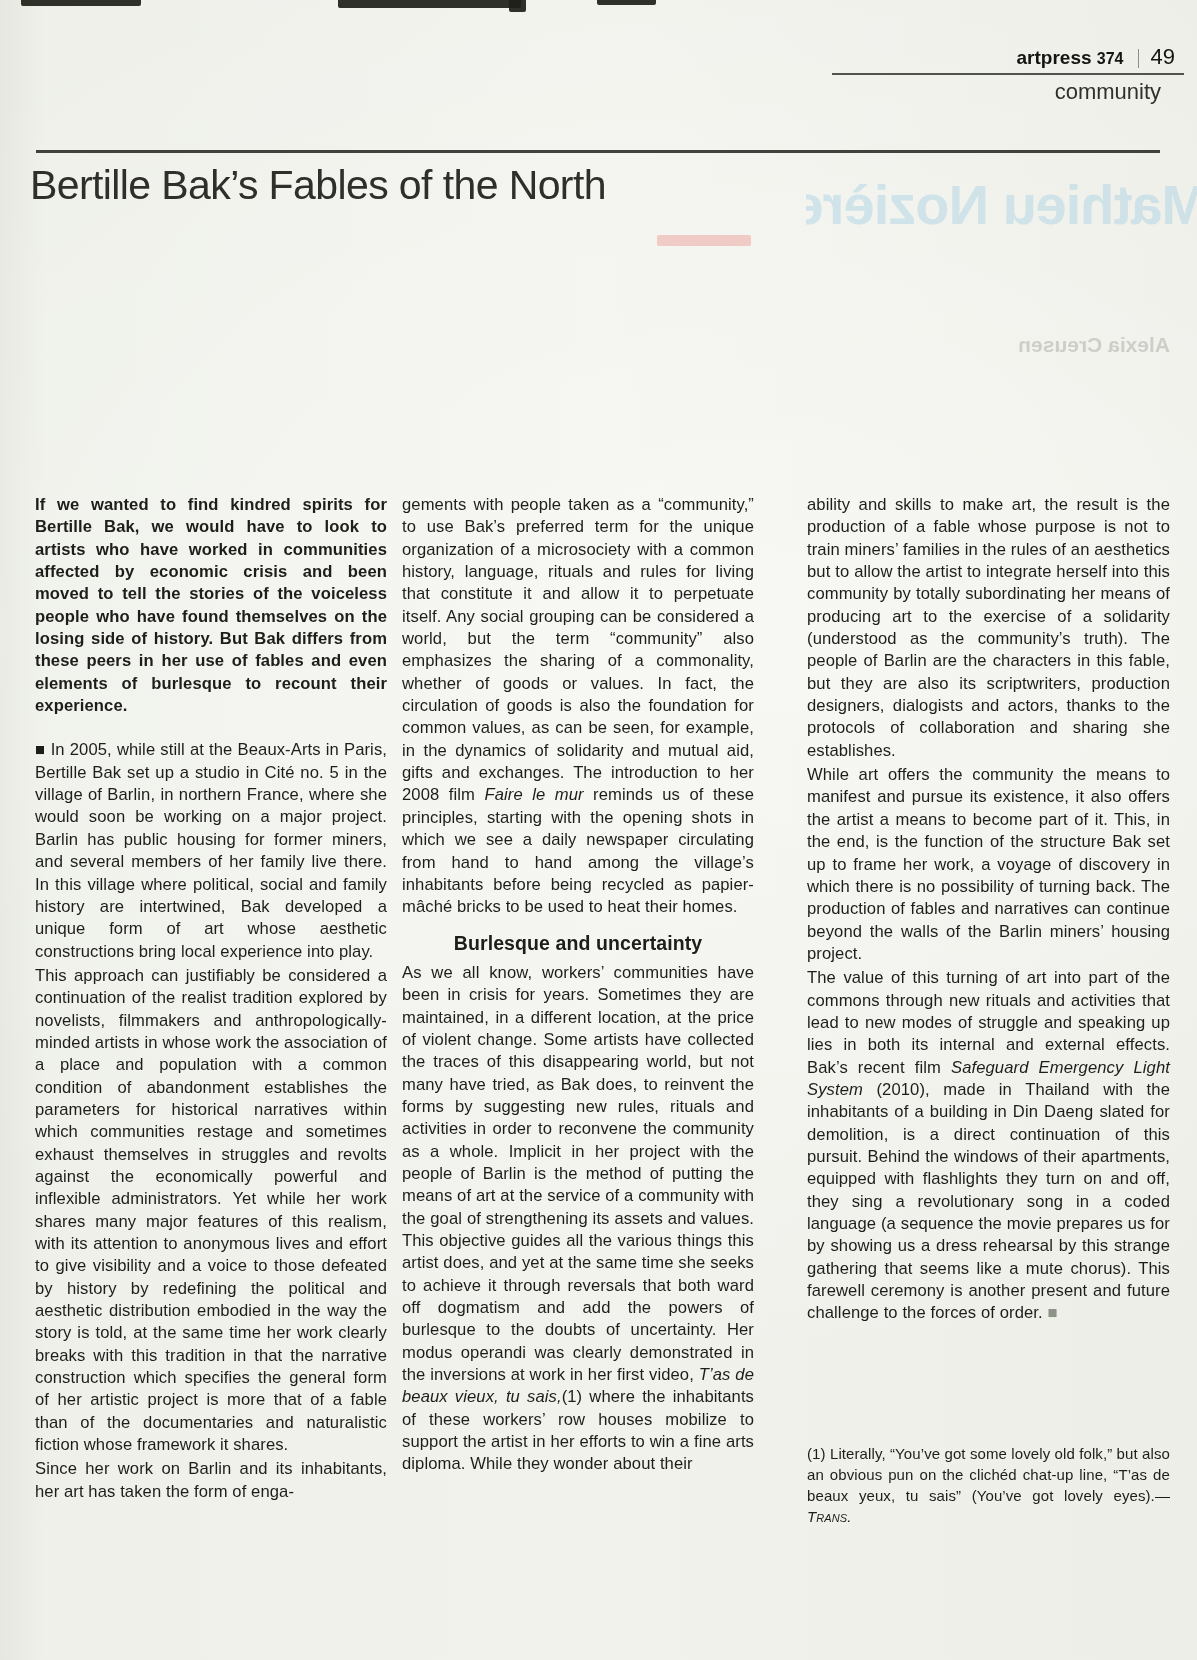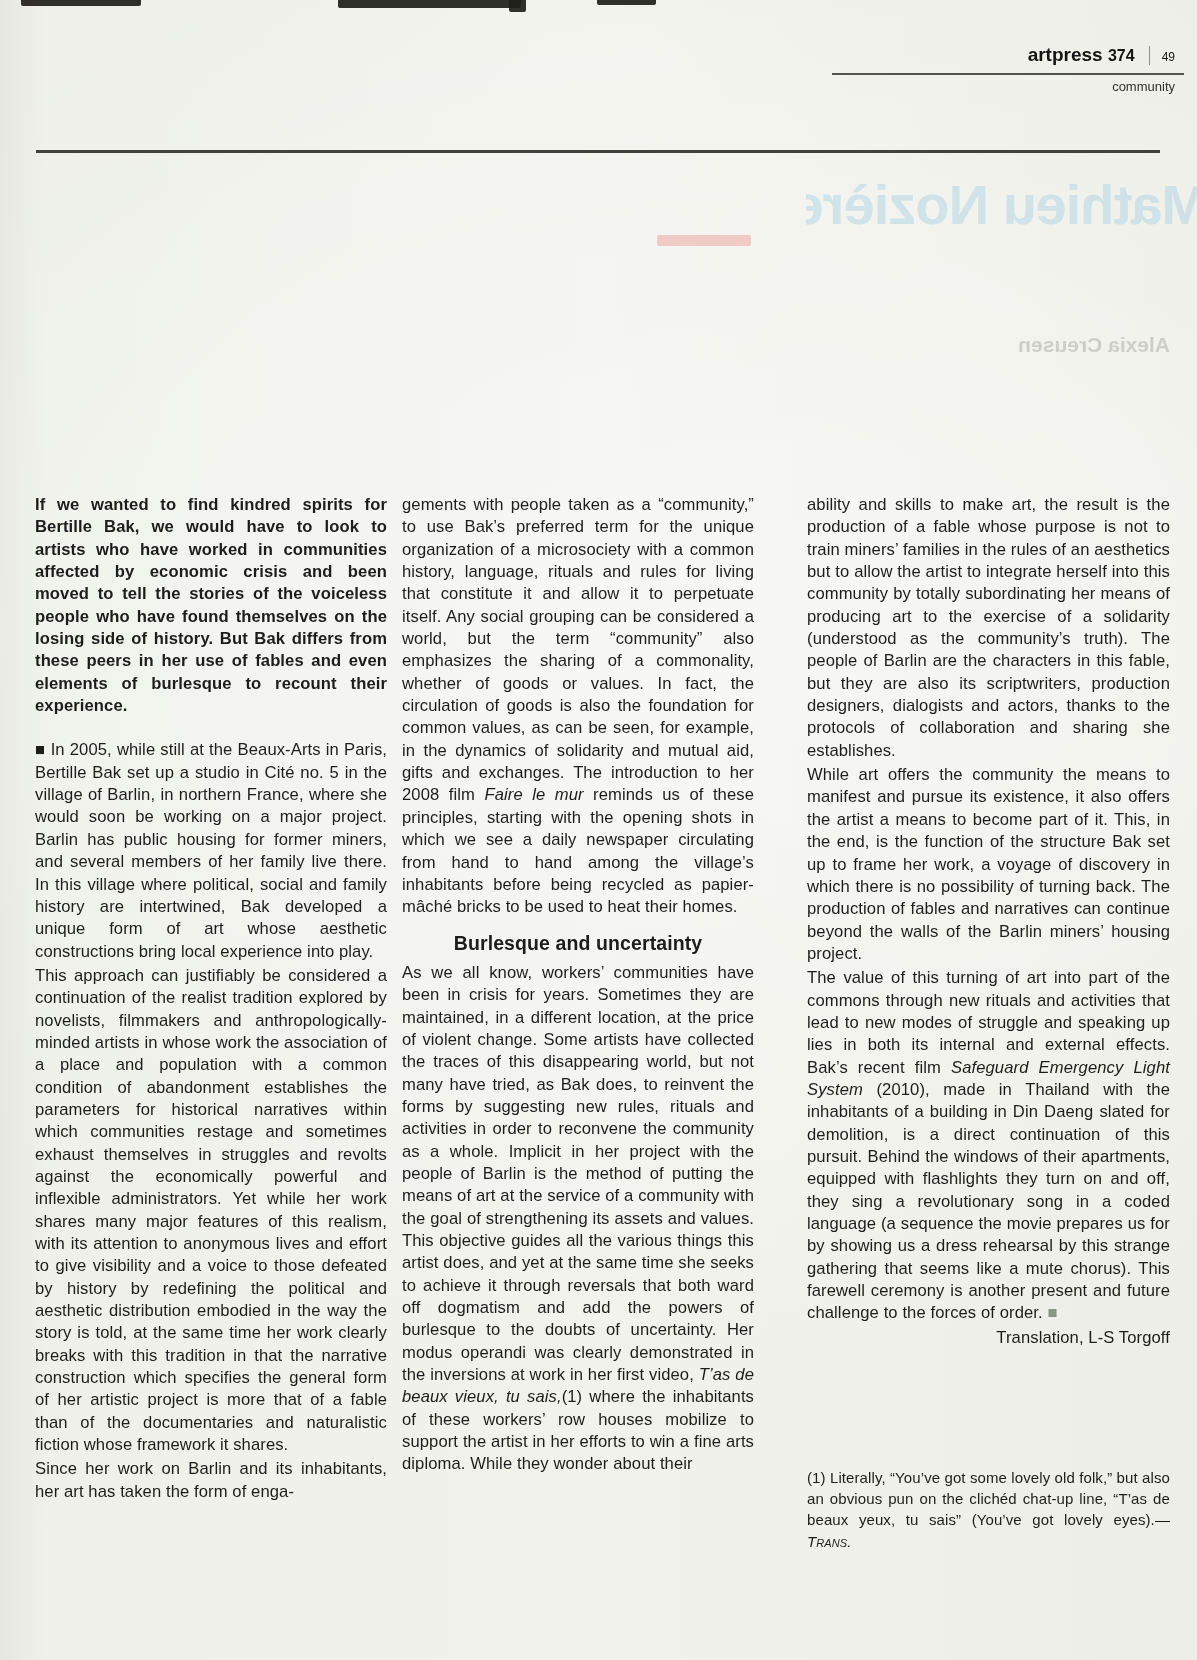--- a/index.html
+++ b/index.html
@@ -18,23 +18,23 @@
   .scanmark { position:absolute; top:0; background:#201f19; opacity:.92; border-radius:0 0 2px 2px; }
   #mk1 { left:21px;  width:120px; height:6px; }
   #mk2 { left:338px; width:183px; height:8px; }
   #mk3 { left:509px; width:17px;  height:12px; }
   #mk4 { left:597px; width:59px;  height:5px; }
 
   
   .mast-text { position:absolute; top:44px; right:22px; font-size:19px; font-weight:bold; color:#141412; white-space:nowrap; }
   .mast-issue { font-size:16px; }
   .mast-sep { display:inline-block; width:1px; height:19px; background:#8f8f89; margin:0 12px 0 14px; vertical-align:-4px; }
-  .mast-page { font-weight:normal; font-size:12px; }
+  .mast-page { font-weight:normal; font-size:22px; }
   .mast-rule { position:absolute; top:73px; left:832px; right:13px; height:2px; background:#53534d; }
-  .mast-section { position:absolute; top:79px; right:22px; font-size:13px; color:#30302c; }
+  .mast-section { position:absolute; top:79px; right:36px; font-size:22px; color:#30302c; }
 
   
   .title-rule { position:absolute; top:150px; left:36px; right:37px; height:3px; background:#42423c; }
   .article-title { position:absolute; top:162px; left:30px; margin:0; font-size:41px; font-weight:400; letter-spacing:-0.6px; color:#2e2e2a; }
 
   
   .ghost { position:absolute; transform:scaleX(-1); white-space:nowrap; pointer-events:none; }
   .ghost-title { top:172px; left:806px; width:402px; overflow:hidden; font-size:56px; font-weight:bold; color:rgba(125,192,221,0.30); letter-spacing:-1px; }
   .ghost-byline { top:333px; left:938px; width:232px; font-size:21px; font-weight:bold; color:rgba(148,148,142,0.38); filter:blur(0.6px); }
   .ghost-red { position:absolute; top:235px; left:657px; width:94px; height:11px; background:rgba(233,118,108,0.33); border-radius:2px; }
@@ -68,38 +68,38 @@
 
   <header>
     <div class="mast-text">
       <span>artpress</span>&nbsp;<span class="mast-issue">374</span><span class="mast-sep"></span><span class="mast-page">49</span>
     </div>
     <div class="mast-rule"></div>
     <div class="mast-section">community</div>
   </header>
 
   <div class="title-rule"></div>
+  <h1 class="article-title">Bertille Bak’s Fables of the North</h1>
 
   <main>
 
     <section class="body-col" id="col1">
       <p class="lead">If we wanted to find kindred spirits for Bertille Bak, we would have to look to artists who have worked in communities affected by economic crisis and been moved to tell the stories of the voiceless people who have found themselves on the losing side of history. But Bak differs from these peers in her use of fables and even elements of burlesque to recount their experience.</p>
       <p>■ In 2005, while still at the Beaux-Arts in Paris, Bertille Bak set up a studio in Cité no. 5 in the village of Barlin, in northern France, where she would soon be working on a major project. Barlin has public housing for former miners, and several members of her family live there. In this village where political, social and family history are intertwined, Bak developed a unique form of art whose aesthetic constructions bring local experience into play.</p>
       <p>This approach can justifiably be considered a continuation of the realist tradition explored by novelists, filmmakers and anthropologically-minded artists in whose work the association of a place and population with a common condition of abandonment establishes the parameters for historical narratives within which communities restage and sometimes exhaust themselves in struggles and revolts against the economically powerful and inflexible administrators. Yet while her work shares many major features of this realism, with its attention to anonymous lives and effort to give visibility and a voice to those defeated by history by redefining the political and aesthetic distribution embodied in the way the story is told, at the same time her work clearly breaks with this tradition in that the narrative construction which specifies the general form of her artistic project is more that of a fable than of the documentaries and naturalistic fiction whose framework it shares.</p>
       <p>Since her work on Barlin and its inhabitants, her art has taken the form of enga-</p>
     </section>
 
     <section class="body-col" id="col2">
       <p><span>gements with people taken as a “community,” to use Bak’s preferred term for the unique organization of a microsociety with a common history, language, rituals and rules for living that constitute it and allow it to perpetuate itself. Any social grouping can be considered a world, but the term “community” also emphasizes the sharing of a commonality, whether of goods or values. In fact, the circulation of goods is also the foundation for common values, as can be seen, for example, in the dynamics of solidarity and mutual aid, gifts and exchanges. The introduction to her 2008 film </span><i>Faire le mur</i><span> reminds us of these principles, starting with the opening shots in which we see a daily newspaper circulating from hand to hand among the village’s inhabitants before being recycled as papier-mâché bricks to be used to heat their homes.</span></p>
       <p class="subhead">Burlesque and uncertainty</p>
       <p><span>As we all know, workers’ communities have been in crisis for years. Sometimes they are maintained, in a different location, at the price of violent change. Some artists have collected the traces of this disappearing world, but not many have tried, as Bak does, to reinvent the forms by suggesting new rules, rituals and activities in order to reconvene the community as a whole. Implicit in her project with the people of Barlin is the method of putting the means of art at the service of a community with the goal of strengthening its assets and values. This objective guides all the various things this artist does, and yet at the same time she seeks to achieve it through reversals that both ward off dogmatism and add the powers of burlesque to the doubts of uncertainty. Her modus operandi was clearly demonstrated in the inversions at work in her first video, </span><i>T’as de beaux vieux, tu sais,</i><span>(1) where the inhabitants of these workers’ row houses mobilize to support the artist in her efforts to win a fine arts diploma. While they wonder about their</span></p>
     </section>
 
     <section class="body-col" id="col3">
       <p>ability and skills to make art, the result is the production of a fable whose purpose is not to train miners’ families in the rules of an aesthetics but to allow the artist to integrate herself into this community by totally subordinating her means of producing art to the exercise of a solidarity (understood as the community’s truth). The people of Barlin are the characters in this fable, but they are also its scriptwriters, production designers, dialogists and actors, thanks to the protocols of collaboration and sharing she establishes.</p>
       <p>While art offers the community the means to manifest and pursue its existence, it also offers the artist a means to become part of it. This, in the end, is the function of the structure Bak set up to frame her work, a voyage of discovery in which there is no possibility of turning back. The production of fables and narratives can continue beyond the walls of the Barlin miners’ housing project.</p>
       <p><span>The value of this turning of art into part of the commons through new rituals and activities that lead to new modes of struggle and speaking up lies in both its internal and external effects. Bak’s recent film </span><i>Safeguard Emergency Light System</i><span> (2010), made in Thailand with the inhabitants of a building in Din Daeng slated for demolition, is a direct continuation of this pursuit. Behind the windows of their apartments, equipped with flashlights they turn on and off, they sing a revolutionary song in a coded language (a sequence the movie prepares us for by showing us a dress rehearsal by this strange gathering that seems like a mute chorus). This farewell ceremony is another present and future challenge to the forces of order. </span><span class="end-square">■</span></p>
-      <p class="translation">Translation, L-S Torgoff</p>
       <p class="footnote"><span>(1) Literally, “You’ve got some lovely old folk,” but also an obvious pun on the clichéd chat-up line, “T’as de beaux yeux, tu sais” (You’ve got lovely eyes).— </span><span class="sc">Trans.</span></p>
     </section>
 
   </main>
 </div>
 
 </body></html>

